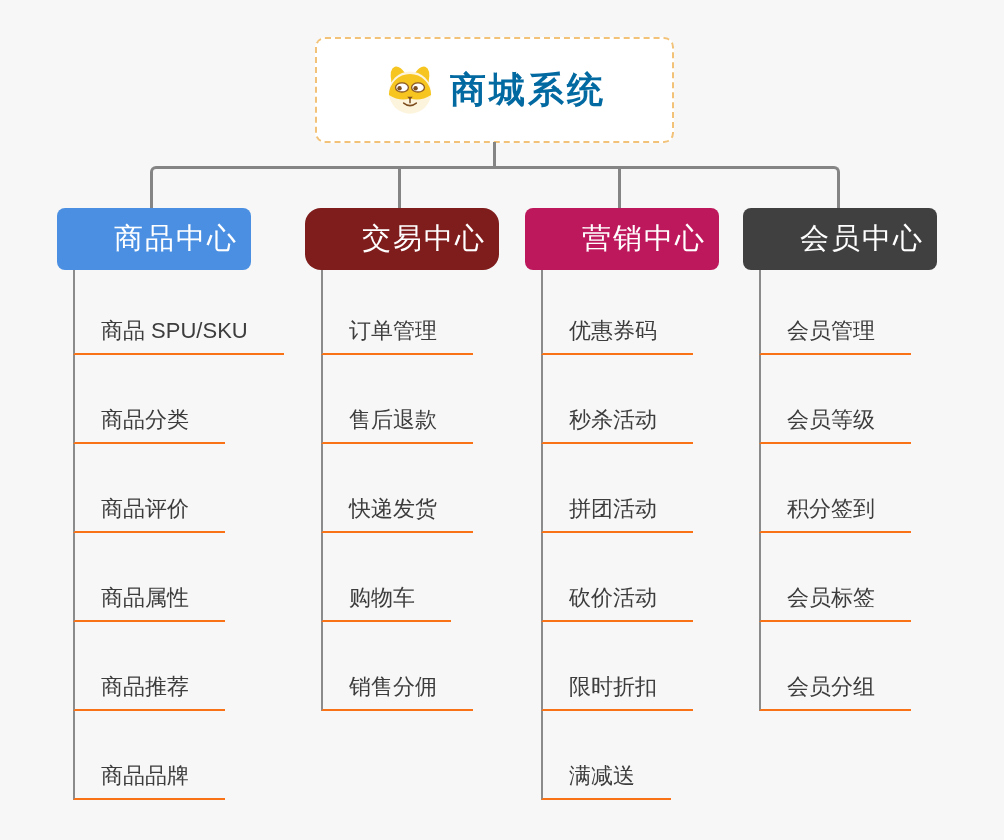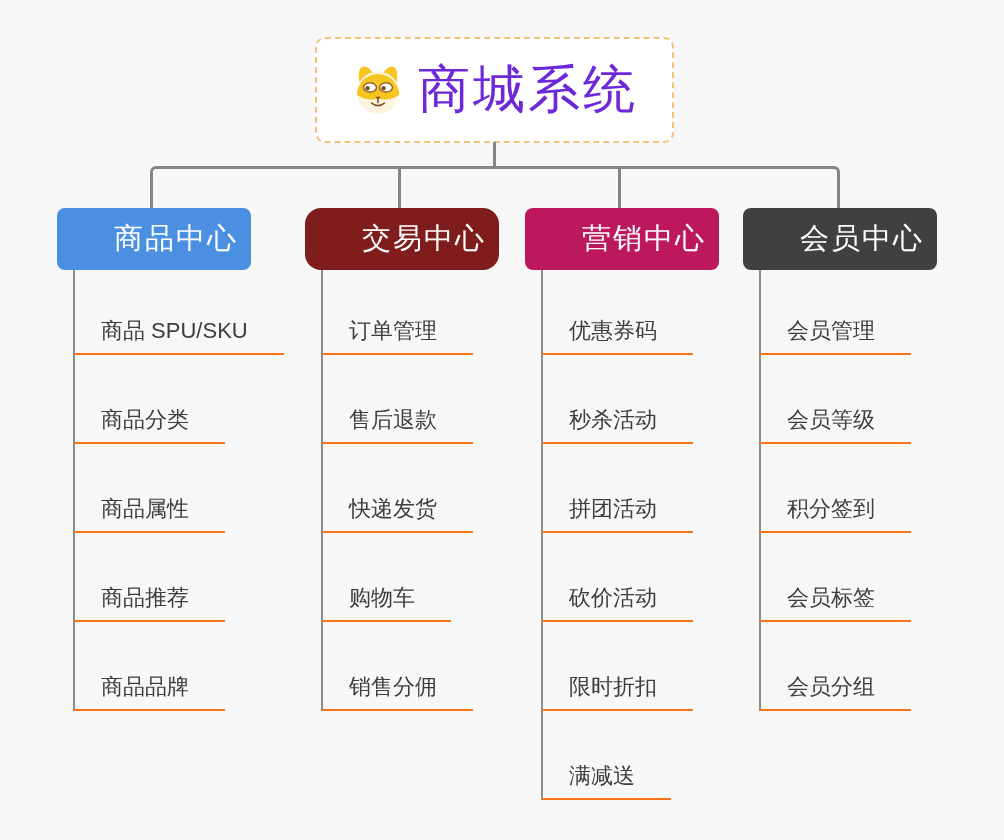--- a/index.html
+++ b/index.html
@@ -10,21 +10,21 @@
   }
   
   .root-node{
     position:absolute;left:315px;top:37px;width:359px;height:106px;
     box-sizing:border-box;background:#ffffff;
     border:2px dashed #f2c279;border-radius:10px;
     display:flex;align-items:center;justify-content:center;gap:13px;
     cursor:pointer;
   }
   .root-title{
-    font-size:52px;color:#6d28d9;letter-spacing:3px;font-weight:400;
+    font-size:36px;color:#0369a1;letter-spacing:3px;font-weight:700;
     white-space:nowrap;
   }
   
   .stub{
     position:absolute;left:493px;top:142px;width:3px;height:26px;background:#858585;
   }
   .bus{
     position:absolute;left:150px;top:166px;width:690px;height:42px;
     box-sizing:border-box;
     border:3px solid #858585;border-bottom:none;
@@ -81,20 +81,21 @@
 <div class="stub"></div>
 <div class="bus"></div>
 <div class="drop" style="left:398px"></div>
 <div class="drop" style="left:618px"></div>
 
 <div class="branch" style="left:57px">
   <div class="branch-box" style="background: rgb(74, 143, 226);">商品中心</div>
   <div class="children">
     <div class="child">商品 SPU/SKU</div>
     <div class="child">商品分类</div>
+    <div class="child">商品评价</div>
     <div class="child">商品属性</div>
     <div class="child">商品推荐</div>
     <div class="child">商品品牌</div>
   </div>
 </div>
 
 <div class="branch" style="left:305px">
   <div class="branch-box" style="background: #7f1d1d; border-radius: 16px;">交易中心</div>
   <div class="children">
     <div class="child">订单管理</div>

